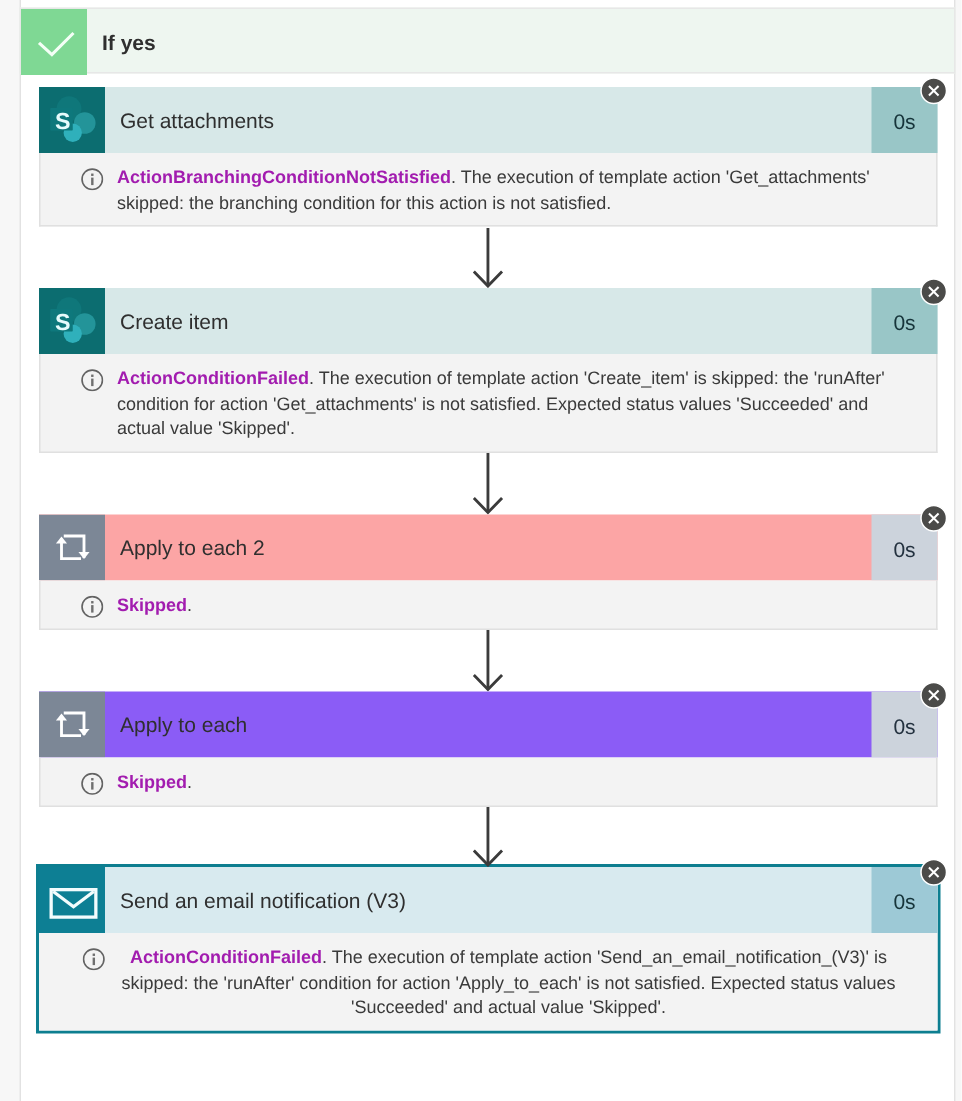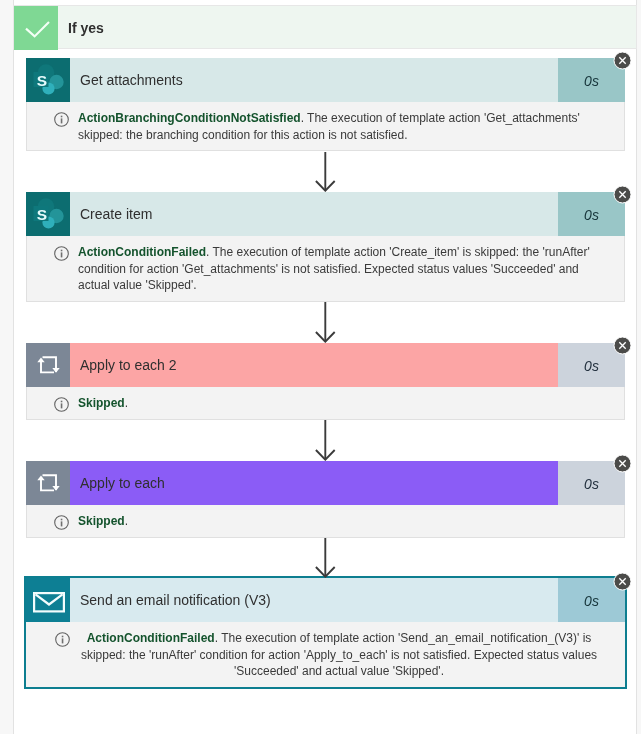--- a/index.html
+++ b/index.html
@@ -21,26 +21,26 @@
   .card-head{position:relative;height:44px;background:#d7e8e8;}
   .card.sp .card-head{background:#d7e8e8;}
   .card.sp .card-dur{background:#99c6c7;color:#16343a;}
   .card.loop .card-head{background:#e8ebee;}
   .card.loop .card-dur{background:#ccd3dc;color:#23313f;}
   .card.mail .card-head{background:#d8eaef;}
   .card.mail .card-dur{background:#9dc9d6;color:#16343a;}
   .card-icon{position:absolute;left:0;top:0;width:44px;height:44px;}
   .card-title{position:absolute;left:54px;top:0;right:48px;height:44px;display:flex;
               align-items:center;font-size:14px;color:#2f2f2f;}
-  .card-dur{position:absolute;right:0;top:0;width:67px;height:44px;background:#99c6c7;
-            font-size:14px;color:#14333a;display:flex;align-items:center;justify-content:center;padding-top:2px;box-sizing:border-box;font-style:italic;}
+  .card-dur{position:absolute;right:0;top:0;width:44px;height:44px;background:#99c6c7;
+            font-size:14px;color:#14333a;display:flex;align-items:center;justify-content:center;padding-top:2px;box-sizing:border-box;}
   .card-body{position:relative;background:#f3f3f3;border:1px solid #e0e0e0;border-top:none;
              box-sizing:border-box;padding:8px 34px 7px 51px;font-size:12px;color:#3a3a3a;
              line-height:16.5px;}
-  .card-body b{font-weight:bold;color:#14532d;}
+  .card-body b{font-weight:bold;color:#a21caf;}
   .info-i{position:absolute;left:27px;top:10px;width:15px;height:15px;}
 
   
   .closebtn{position:absolute;width:19px;height:19px;}
 
   
   .arrow{position:absolute;left:0;top:0;}
 
   
   .card.sel .card-head{outline:none;}

